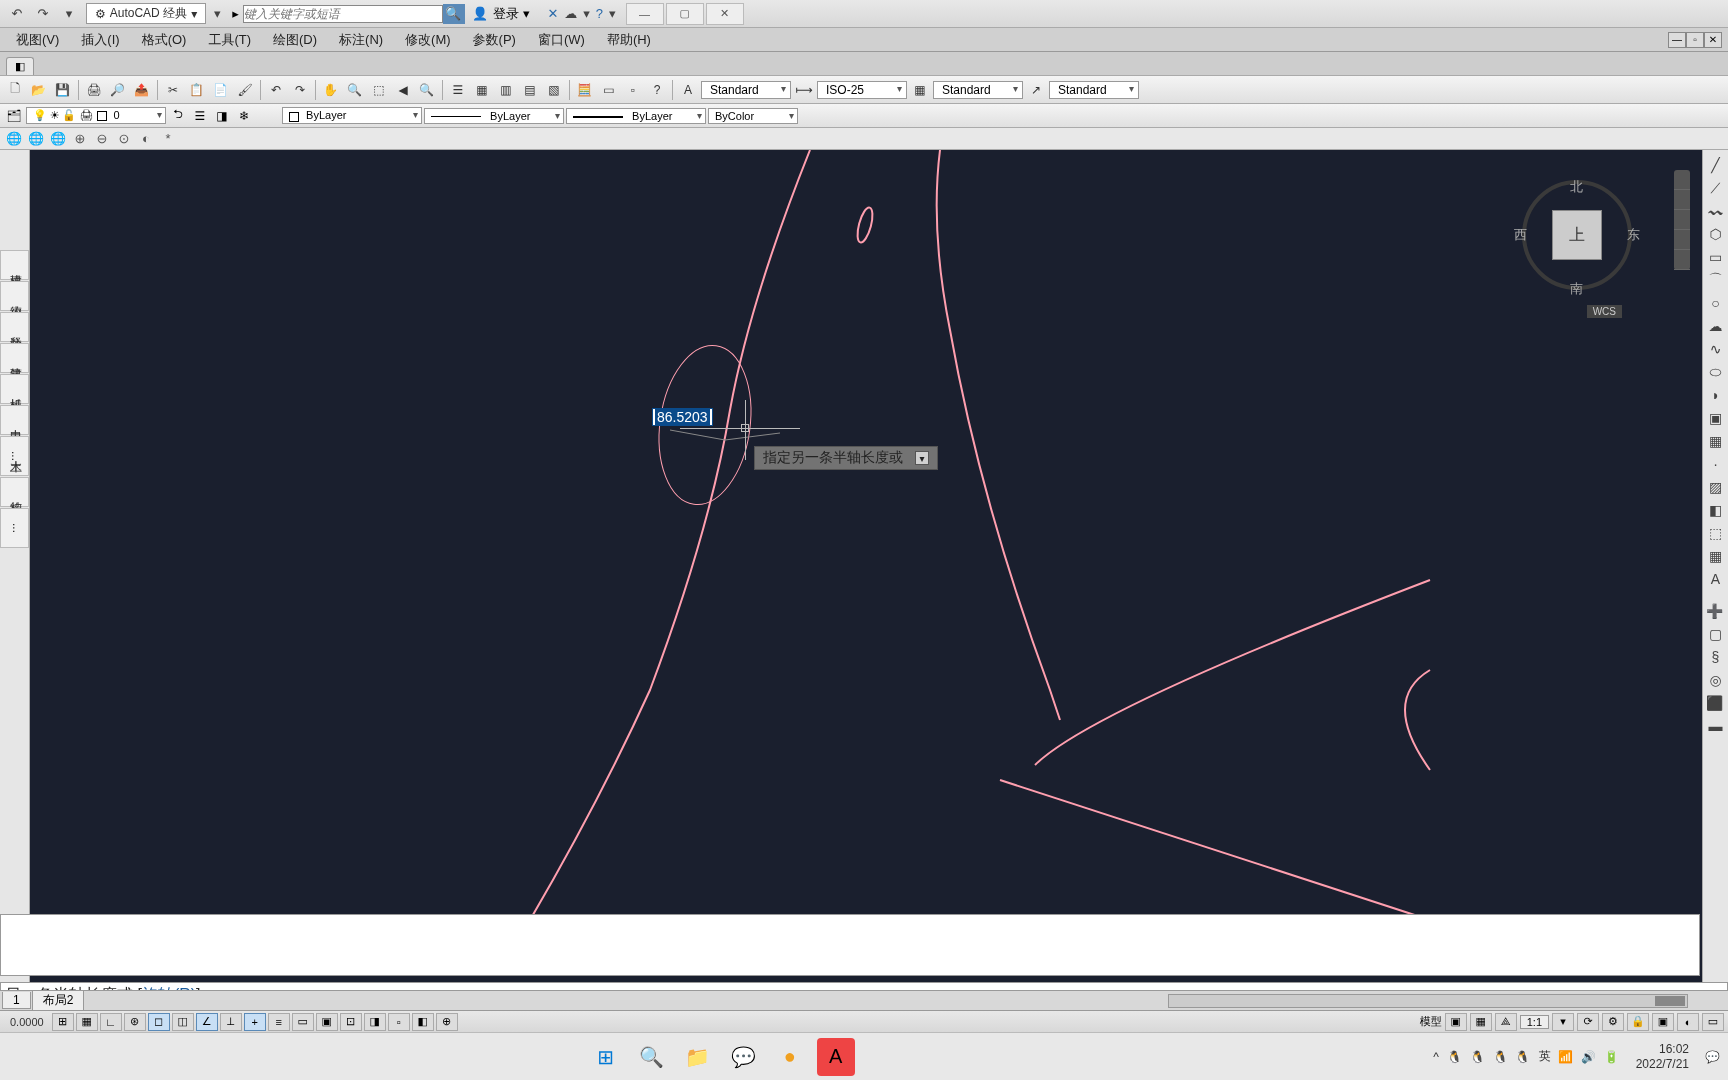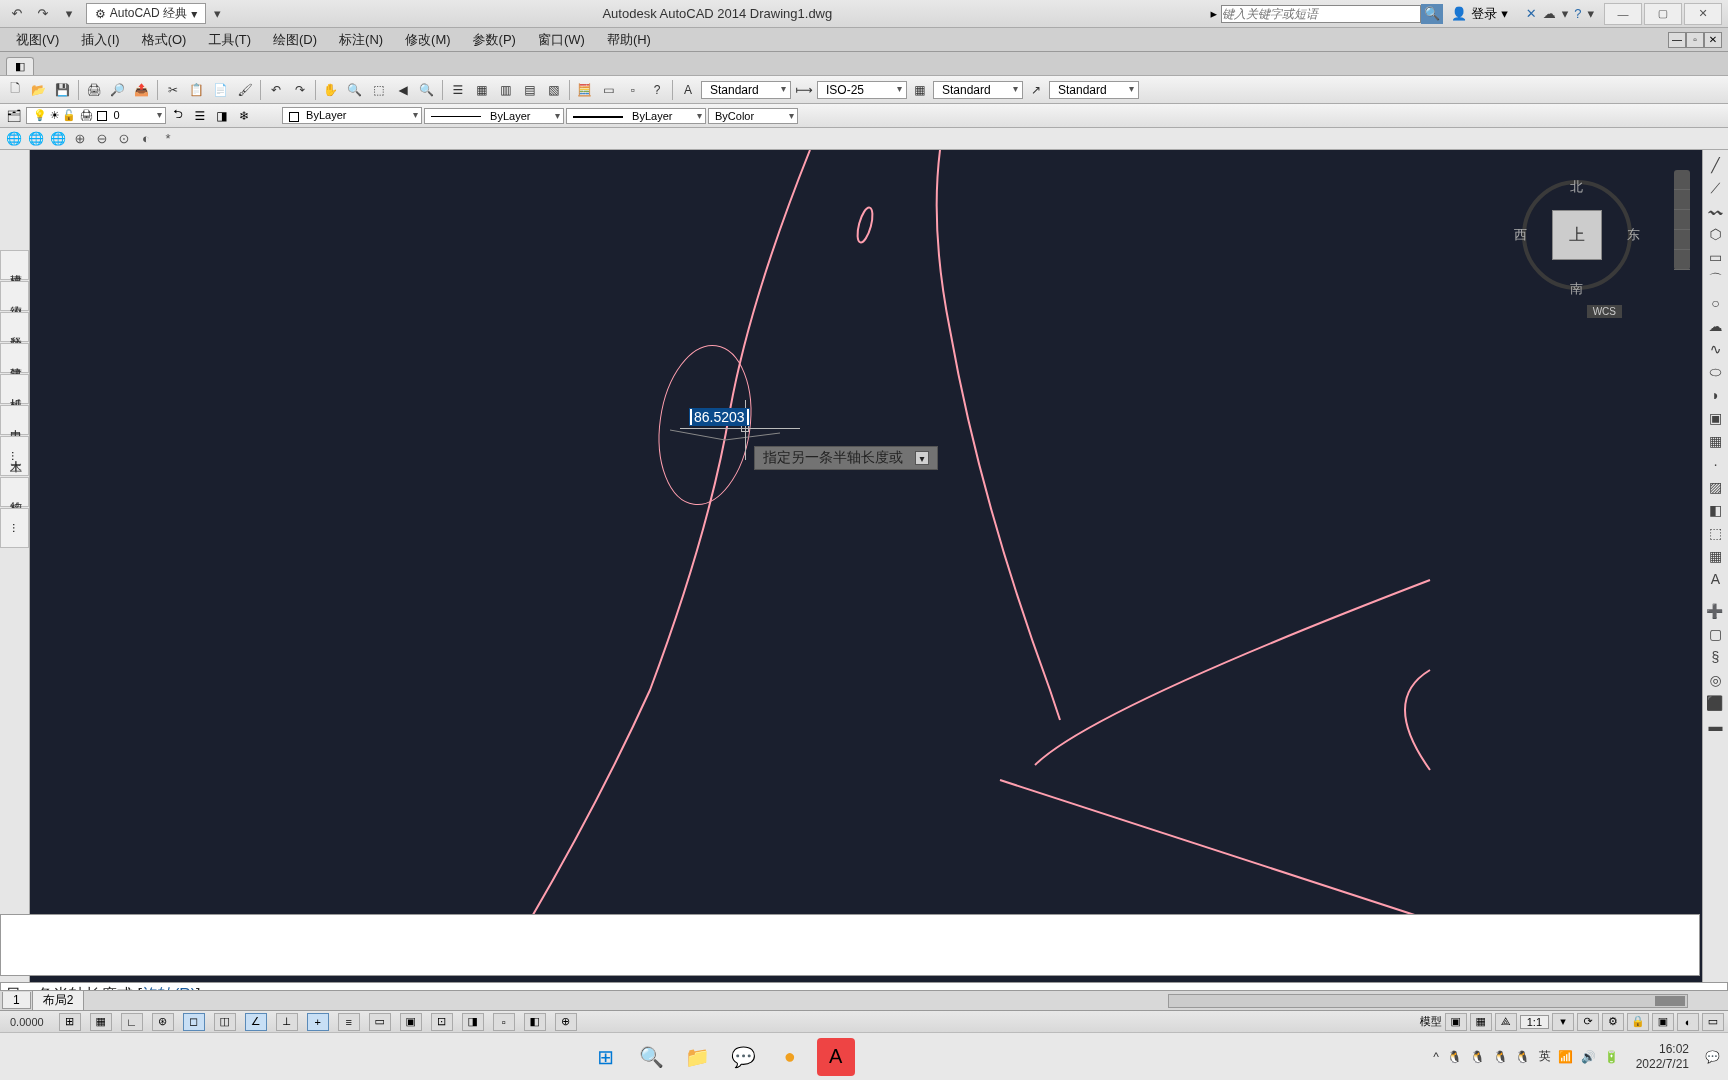--- a/index.html
+++ b/index.html
@@ -96,21 +96,21 @@
 .layout-tabs .scroll { flex: 1; display: flex; justify-content: flex-end; padding-right: 40px; }
 .layout-tabs .sc-track { width: 520px; height: 14px; background: #ccc; border: 1px solid #999; position: relative; }
 .layout-tabs .sc-thumb { position: absolute; right: 2px; top: 1px; width: 30px; height: 10px; background: #888; }
 
 
 .cmdwrap { position: absolute; left: 0; right: 28px; bottom: 104px; height: 62px; background: #fff; border: 1px solid #999; }
 .cmdline { position: absolute; left: 0; right: 0; bottom: 72px; height: 26px; background: #fff; border: 1px solid #999; font-size: 16px; padding: 2px 4px; display: flex; align-items: center; color: #222; }
 .cmdline .opt { color: #1a5a9a; }
 
 
-.statusbar { position: absolute; left: 0; right: 0; bottom: 48px; height: 22px; background: linear-gradient(#e8e8e8, #d8d8d8); border-top: 1px solid #999; display: flex; align-items: center; font-size: 11px; padding: 0 4px; gap: 9px; }
+.statusbar { position: absolute; left: 0; right: 0; bottom: 48px; height: 22px; background: linear-gradient(#e8e8e8, #d8d8d8); border-top: 1px solid #999; display: flex; align-items: center; font-size: 11px; padding: 0 4px; gap: 2px; }
 .statusbar .sbtn { width: 22px; height: 18px; border: 1px solid #aaa; background: #ddd; display: flex; align-items: center; justify-content: center; font-size: 11px; }
 .statusbar .sbtn.on { background: #c8dff5; border-color: #5a8ab8; }
 .statusbar .coord { padding: 0 6px; color: #333; }
 .statusbar .right { margin-left: auto; display: flex; align-items: center; gap: 3px; }
 .statusbar .scale { border: 1px solid #999; padding: 0 6px; background: #eee; }
 
 
 .taskbar { position: absolute; left: 0; right: 0; bottom: 0; height: 48px; background: #e8e8e8; border-top: 1px solid #bbb; display: flex; align-items: center; padding: 0 8px; }
 .taskbar .center { flex: 1; display: flex; justify-content: center; gap: 8px; }
 .taskbar .ticon { width: 38px; height: 38px; border-radius: 4px; display: flex; align-items: center; justify-content: center; font-size: 20px; }
@@ -127,21 +127,20 @@
     <span class="qat-btn">↶</span>
     <span class="qat-btn">↷</span>
     <span class="qat-btn">▾</span>
   </div>
   <div class="workspace">
     <span>⚙</span>
     <span>AutoCAD 经典</span>
     <span>▾</span>
   </div>
   <span class="qat-btn">▾</span>
-  <div class="title-center">Autodesk AutoCAD 2014   Drawing1.dwg</div>
   <span style="padding:0 4px;">▸</span>
   <input class="search-box" placeholder="键入关键字或短语" style="">
   <span class="qat-btn" style="background:#5a8ab8;color:#fff;">🔍</span>
   <div class="login">
     <span>👤</span>
     <span>登录</span>
     <span>▾</span>
   </div>
   <div class="right-icons">
     <span style="color:#2a6aaa;">✕</span>
@@ -308,21 +307,21 @@
       <path d="M 1400 620 Q 1350 550 1400 520" stroke="#ff9faf" stroke-width="2" fill="none"></path>
       <ellipse cx="835" cy="75" rx="6" ry="18" stroke="#ff9faf" stroke-width="2" fill="none" transform="rotate(15 835 75)"></ellipse>
       <ellipse cx="675" cy="275" rx="45" ry="80" stroke="#ff9faf" stroke-width="1" fill="none" transform="rotate(8 675 275)"></ellipse>
       <path d="M 640 280 L 695 290 L 750 283" stroke="#888" stroke-width="1" fill="none"></path>
     </svg>
 
     <div class="crosshair-h" style="top:278px; left:650px; width:120px;"></div>
     <div class="crosshair-v" style="left:715px; top:250px; height:60px;"></div>
     <div class="crosshair-box" style="left:711px; top:274px;"></div>
 
-    <div class="dyn-input-box" style="top:258px; left:659px;">
+    <div class="dyn-input-box" style="top:258px; left:622px;">
       <span class="sel">86.5203</span>
     </div>
     <div class="dyn-tooltip" style="top:296px; left:724px;">
       <span>指定另一条半轴长度或</span>
       <span class="dd">▾</span>
     </div>
   </div>
 
   <div class="right-palette">
     <span class="rbtn">╱</span>

